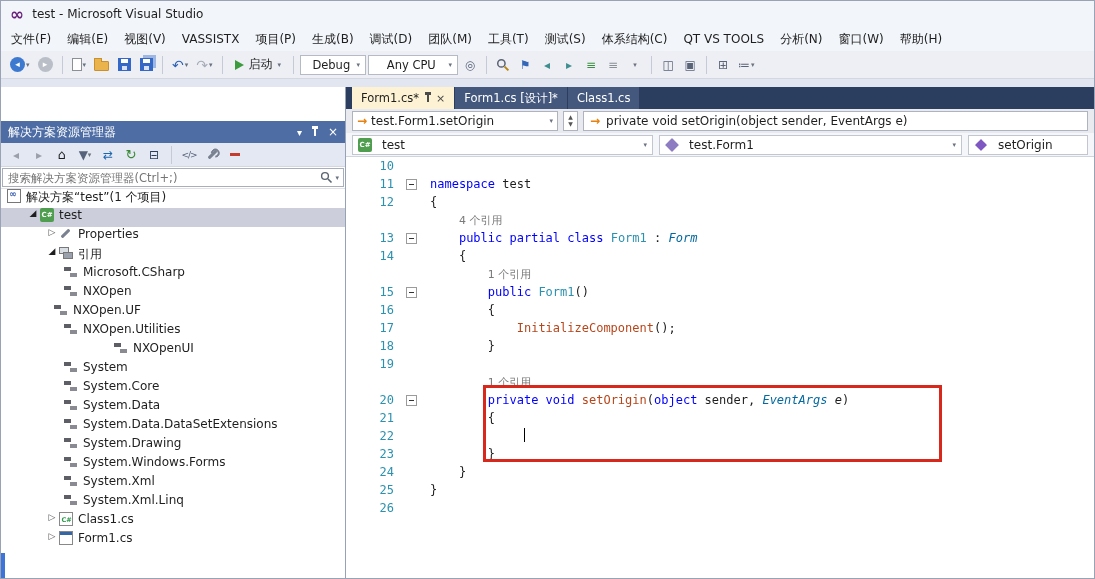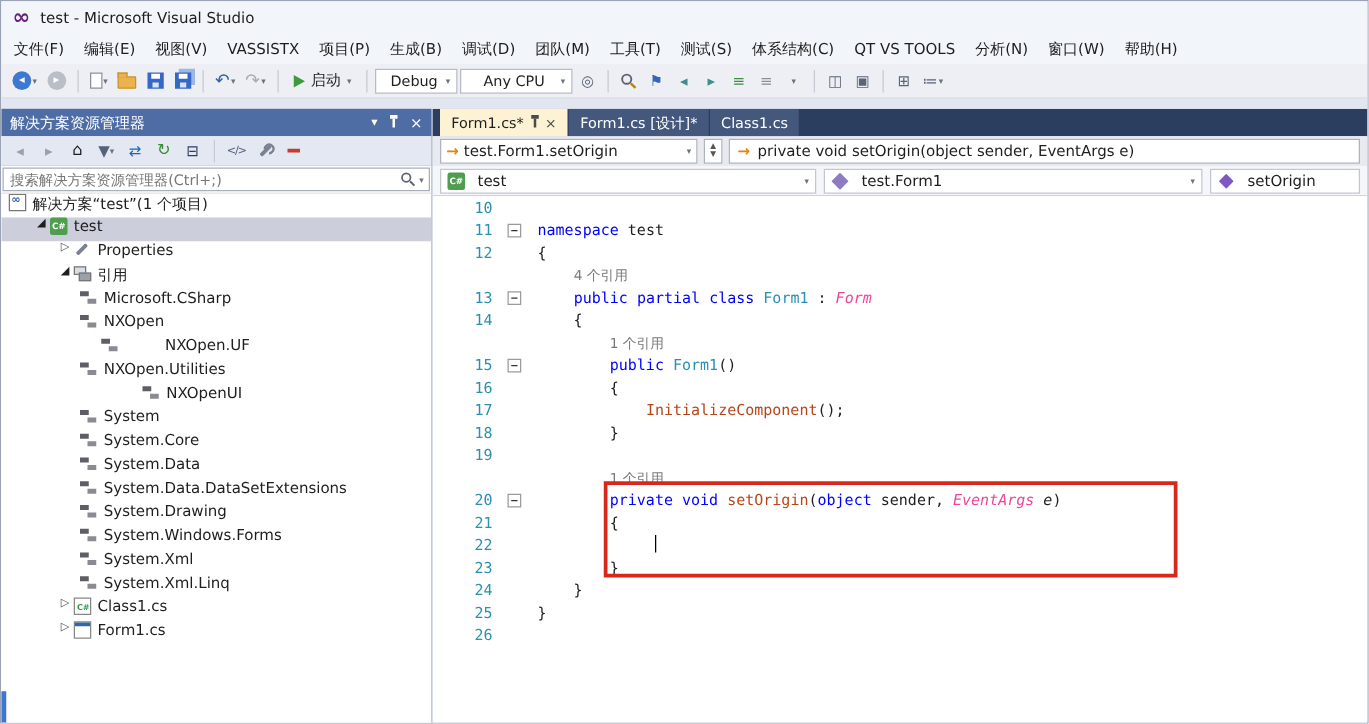--- a/index.html
+++ b/index.html
@@ -47,21 +47,21 @@
   .tb-combo .lbl { flex:1;text-align:center; }
   .combo-debug { width:66px; }
   .combo-platform { width:90px; }
   .tb-ico { font-size:12px; color:#5A6478; line-height:1; }
 
   
   .main { display:flex; height:493px; }
 
   
   .se-panel { width:345px; border-right:1px solid #98A2B6; display:flex; flex-direction:column; background:#fff; }
-  .se-header { height:22px; background:#4D6DA4; color:#fff; display:flex; align-items:center; padding:0 7px; font-size:12px; }
+  .se-header { height:22px; background:#4D6DA4; color:#fff; display:flex; align-items:center; padding:0 7px; font-size:12px;margin-top:34px; }
   .se-h-icons { margin-left:auto; display:flex; gap:12px; align-items:center; }
   .se-h-icons span { font-size:10px; cursor:default; }
   .pinshape { width:2px; height:7px; background:#fff; position:relative; display:inline-block; }
   .pinshape::before { content:""; position:absolute; top:-3px; left:-2px; width:6px; height:3px; background:#fff; }
   .pin-dark { background:#4A4A4A; }
   .pin-dark::before { background:#4A4A4A; }
   .se-toolbar { height:24px; background:#E4E8F2; display:flex; align-items:center; padding:0 5px; gap:3px; border-bottom:1px solid #D3D7E0; }
   .se-tb { width:20px; height:20px; display:inline-flex; align-items:center; justify-content:center; font-size:12px; color:#56627A; }
   .red-minus { width:10px; height:3px; background:#C53B2E; }
   .wrench { width:11px; height:3px; background:#7A8291; transform:rotate(-45deg); border-radius:1px; position:relative; }
@@ -117,21 +117,21 @@
 
   .code { flex:1; position:relative; background:#fff; overflow:hidden; }
   .crow { height:18px; display:flex; align-items:center; }
   .ln { width:56px; text-align:right; padding-right:8px; color:#2B91AF; font:12px/18px "DejaVu Sans Mono", monospace; flex:none; }
   .foldcol { width:18px; flex:none; display:flex; align-items:center; justify-content:center; }
   .foldbox { width:11px; height:11px; border:1px solid #9B9B9B; background:#fff; position:relative; }
   .foldbox::after { content:""; position:absolute; left:2px; right:2px; top:4px; height:1px; background:#333; }
   .ctext { padding-left:10px; white-space:pre; font:12px/18px "DejaVu Sans Mono", monospace; }
   .tk-kw { color:#0000FF; }
   .tk-ty { color:#2B91AF; }
-  .tk-tyi { color:#ec4899; font-style:italic;text-align:right; }
+  .tk-tyi { color:#0369a1; font-style:italic;text-align:right; }
   .tk-m { color:#B8461B; }
   .tk-pr { color:#1E1E1E; }
   .tk-pli { color:#1E1E1E; font-style:italic; }
   .tk-pl { color:#1E1E1E; }
   .lens { color:#7A7A7A; font:11px "DejaVu Sans", sans-serif; }
   .caret { display:inline-block; width:1.5px; height:14px; background:#000; vertical-align:-2px; }
   .annotation-box { position:absolute; left:137px; top:228px; width:459px; height:77px; border:3px solid #D8281C; pointer-events:none; z-index:5; }
 
   .accent-strip { position:absolute; left:0; top:552px; width:4px; height:27px; background:#3D74D9; }
 </style>
@@ -314,21 +314,21 @@
             <span>引用</span>
           </div>
           <div class="tree-row" style="padding-left: 63px;">
             <span class="ti ti-assembly"></span>
             <span>Microsoft.CSharp</span>
           </div>
           <div class="tree-row" style="padding-left: 63px;">
             <span class="ti ti-assembly"></span>
             <span>NXOpen</span>
           </div>
-          <div class="tree-row" style="padding-left: 80px; gap: 32px;">
+          <div class="tree-row" style="padding-left: 53px;">
             <span class="ti ti-assembly"></span>
             <span>NXOpen.UF</span>
           </div>
           <div class="tree-row" style="padding-left: 63px;">
             <span class="ti ti-assembly"></span>
             <span>NXOpen.Utilities</span>
           </div>
           <div class="tree-row" style="padding-left: 85px; margin-left: 28px;">
             <span class="ti ti-assembly"></span>
             <span>NXOpenUI</span>

